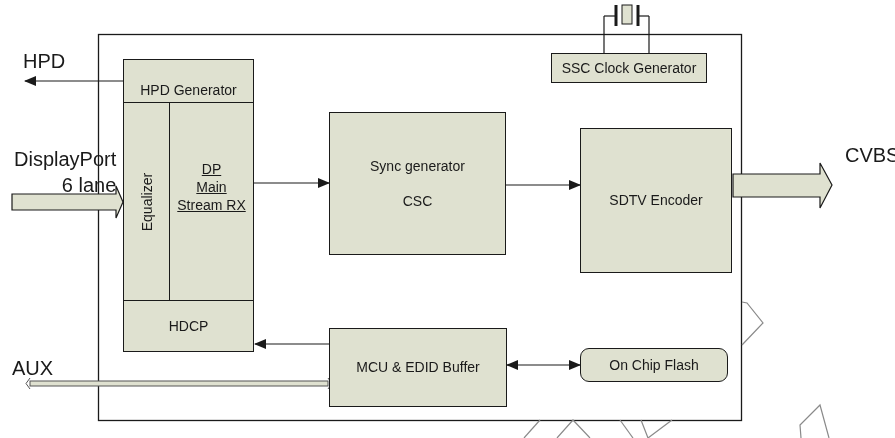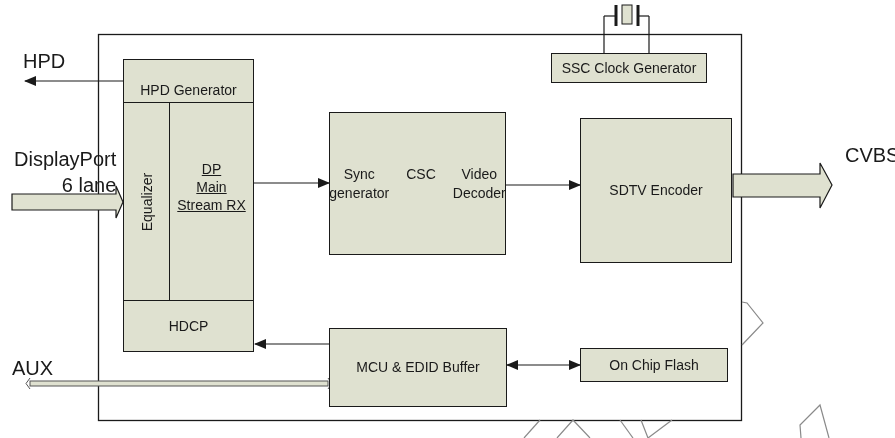--- a/index.html
+++ b/index.html
@@ -2,21 +2,21 @@
 <html><head>
 <meta charset="utf-8">
 <style>
   html, body { margin: 0; padding: 0; background: #ffffff; }
   body { width: 895px; height: 438px; position: relative; overflow: hidden;
          font-family: "Liberation Sans", sans-serif; color: #1a1a1a; }
   .blk { position: absolute; background: #dfe1d0; border: 1.5px solid #1a1a1a; box-sizing: border-box;
          display: flex; align-items: center; justify-content: center; text-align: center; font-size: 14px; line-height: 1.3; }
   .lbl { position: absolute; font-size: 20px; white-space: nowrap; }
   svg { position: absolute; left: 0; top: 0; }
-  .stack { display: flex; flex-direction: row; gap: 13px; }
+  .stack { display: flex; flex-direction: column; gap: 13px; }
   .vert { transform: rotate(-90deg); white-space: nowrap; }
 </style>
 </head>
 <body>
 
 <svg width="895" height="438">
   <defs>
     <marker id="ah" markerWidth="12" markerHeight="10" refX="11" refY="5" orient="auto" markerUnits="userSpaceOnUse">
       <path d="M0,0 L12,5 L0,10 Z" fill="#1a1a1a"></path>
     </marker>
@@ -89,31 +89,30 @@
   </div>
 </div>
 <div class="blk" style="left:123px;top:300px;width:131px;height:52px;">
   <span>HDCP</span>
 </div>
 
 <div class="blk" style="left:329px;top:112px;width:177px;height:143px;">
   <div class="stack" style="gap:17px;">
     <div>Sync generator</div>
     <div>CSC</div>
-    <div>Video Decoder</div>
   </div>
 </div>
 
-<div class="blk" style="left:580px;top:118px;width:152px;height:145px;">
+<div class="blk" style="left:580px;top:128px;width:152px;height:145px;">
   <span>SDTV Encoder</span>
 </div>
 
 <div class="blk" style="left:551px;top:53px;width:156px;height:30px;">
   <span>SSC Clock Generator</span>
 </div>
 
 <div class="blk" style="left:329px;top:328px;width:178px;height:79px;justify-content:center;">
   <span>MCU &amp; EDID Buffer</span>
 </div>
 
-<div class="blk" style="left:580px;top:348px;width:148px;height:34px;">
+<div class="blk" style="left:580px;top:348px;width:148px;height:34px;border-radius:9px;">
   <span>On Chip Flash</span>
 </div>
 
 </body></html>

